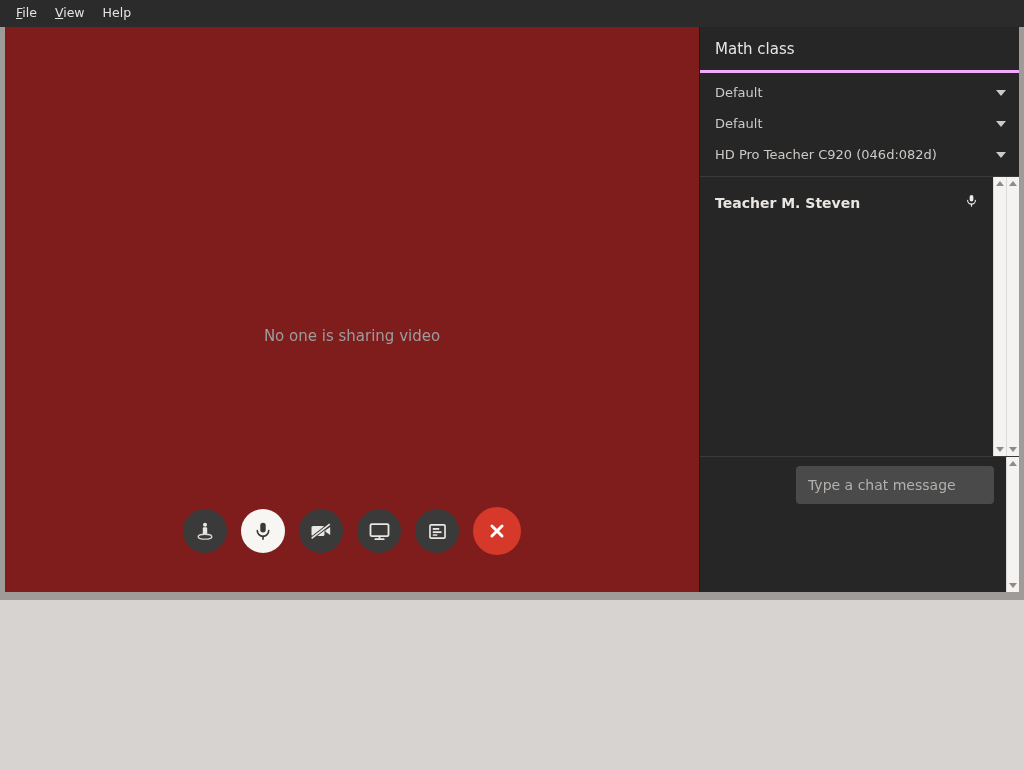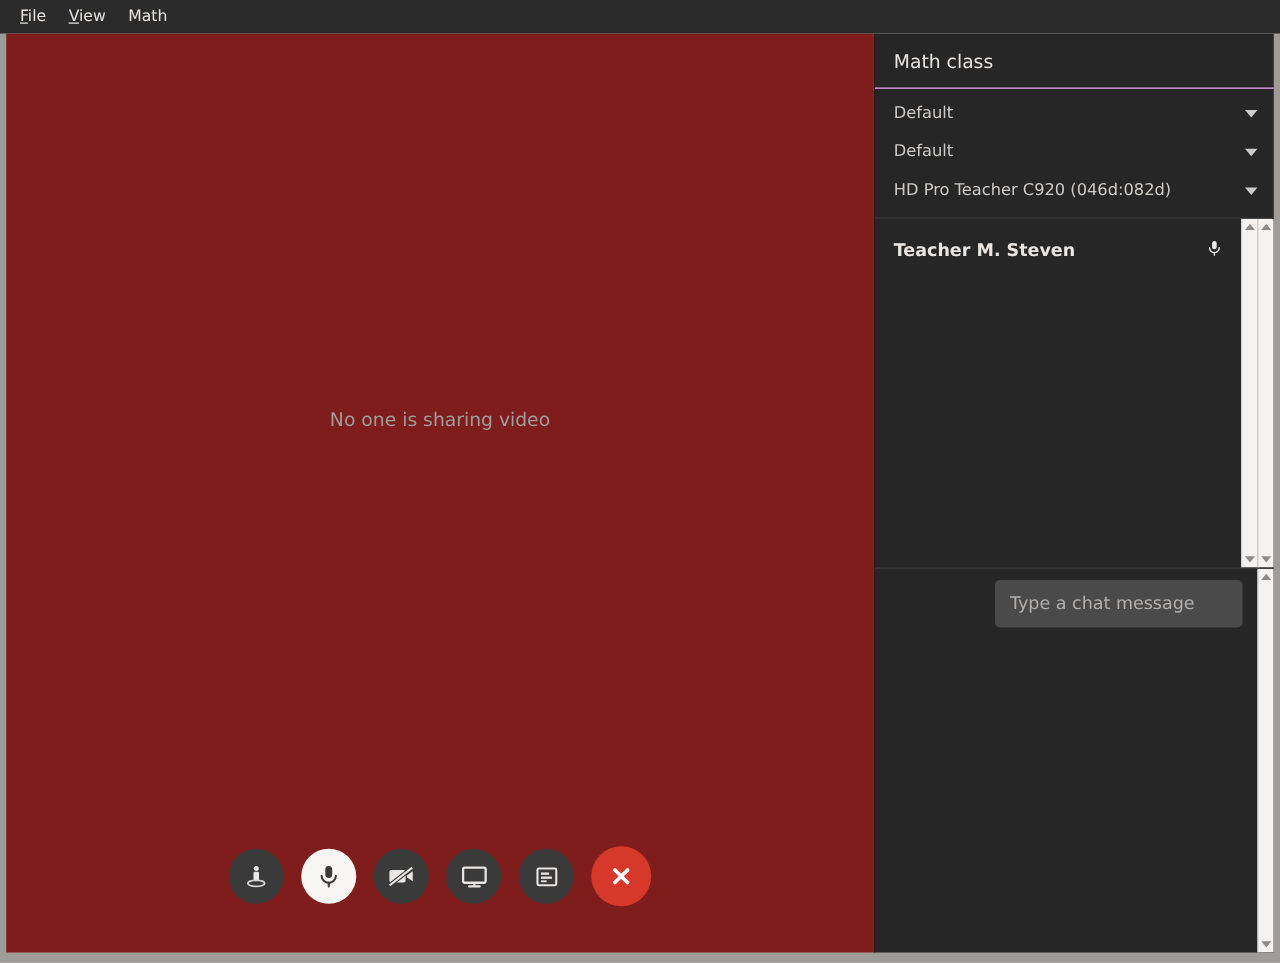--- a/index.html
+++ b/index.html
@@ -9,21 +9,21 @@
     height: 770px;
     overflow: hidden;
     background: #d6d3d1;
     font-family: "DejaVu Sans", "Liberation Sans", sans-serif;
   }
 
   #app-window {
     position: absolute;
     left: 0; top: 0;
     width: 1024px;
-    height: 770px;
+    height: 600px;
     background: #c9c6c3;
     display: flex;
     flex-direction: column;
   }
 
   
   #menubar {
     height: 27px;
     background: #2b2b2b;
     display: flex;
@@ -100,21 +100,21 @@
     width: 320px;
     flex: 0 0 320px;
     background: #262626;
     display: flex;
     flex-direction: column;
     border-left: 1px solid #1b1b1b;
   }
 
   #meeting-header {
     padding: 12px 15px 11px 15px;
-    border-bottom: 1px solid #f0abfc;
+    border-bottom: 3px solid #f0abfc;
     flex: 0 0 auto;
   }
   #meeting-title {
     color: #e8e5e2;
     font-size: 15px;
     line-height: 1.35;
   }
   #meeting-subtitle {
     color: #8e8b88;
     font-size: 12px;
@@ -230,21 +230,21 @@
   .scroll-pair { display: flex; flex: 0 0 auto; }
 </style>
 </head>
 <body>
 
 <div id="app-window">
 
   <div id="menubar">
     <div class="menu-item"><u>F</u><span>ile</span></div>
     <div class="menu-item"><u>V</u><span>iew</span></div>
-    <div class="menu-item"><span>Math</span></div>
+    <div class="menu-item"><span>Help</span></div>
   </div>
 
   <div id="window-body">
 
     <div id="video-stage">
 
       <div id="no-video-text">No one is sharing video</div>
 
       <div id="call-toolbar">
 

